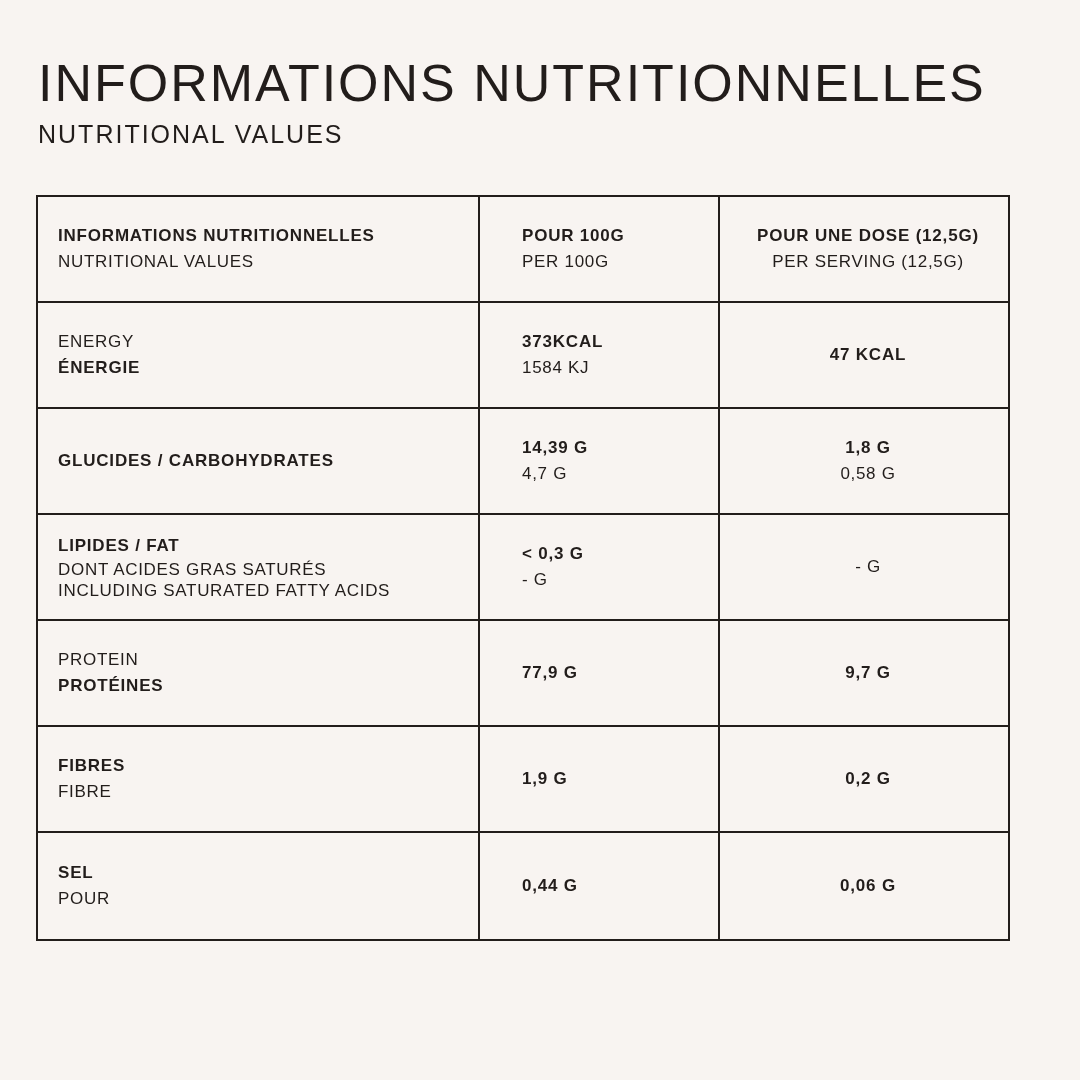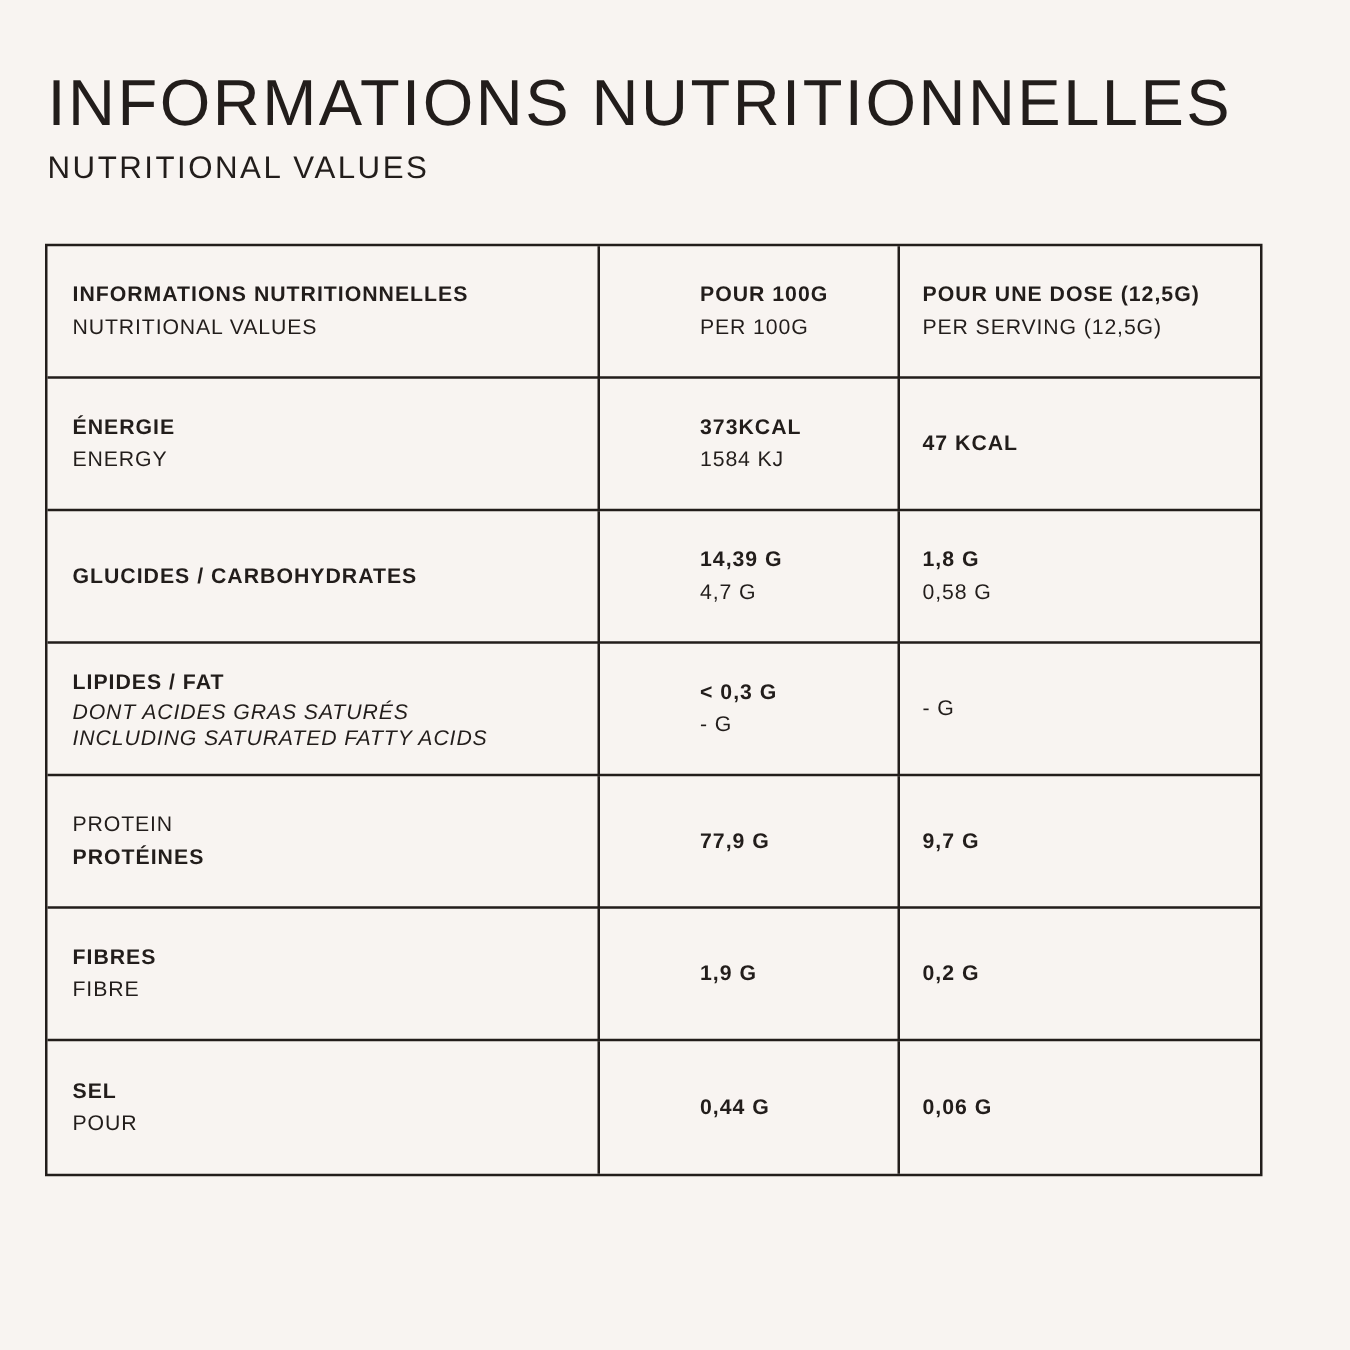--- a/index.html
+++ b/index.html
@@ -52,32 +52,32 @@
   .cell {
     box-sizing: border-box;
     display: flex;
     flex-direction: column;
     justify-content: center;
     border-right: 2px solid #221d1b;
     border-bottom: 2px solid #221d1b;
     padding-left: 20px;
     padding-right: 10px;
   }
-  .cell.c2 { padding-left: 80px; }
-  .cell.c3 { padding-left: 18px; border-right: none; }
+  .cell.c2 { padding-left: 42px; }
+  .cell.c3 { padding-left: 18px; border-right: none; align-items: center; }
   .cell.rlast { border-bottom: none; }
   .line {
     font-size: 17px;
     line-height: 26px;
     letter-spacing: 0.7px;
     white-space: nowrap;
   }
   .primary { font-weight: 700; letter-spacing: 0.8px; }
   .secondary { font-weight: 400; }
-  .tight { line-height: 21px; font-style: italic; }
+  .tight { line-height: 21px; }
   .line:empty { display: none; }
 </style>
 </head>
 <body>
 
 <div class="canvas">
 
   <div class="page-header">
     <h1 class="page-title">INFORMATIONS NUTRITIONNELLES</h1>
     <div class="page-subtitle">NUTRITIONAL VALUES</div>
@@ -92,22 +92,22 @@
     <div class="cell c2">
       <div class="line primary">POUR 100G</div>
       <div class="line secondary">PER 100G</div>
     </div>
     <div class="cell c3">
       <div class="line primary">POUR UNE DOSE (12,5G)</div>
       <div class="line secondary">PER SERVING (12,5G)</div>
     </div>
 
     <div class="cell c1">
+      <div class="line secondary">ENERGY</div>
       <div class="line primary">ÉNERGIE</div>
-      <div class="line secondary">ENERGY</div>
     </div>
     <div class="cell c2">
       <div class="line primary">373KCAL</div>
       <div class="line secondary">1584 KJ</div>
     </div>
     <div class="cell c3">
       <div class="line primary">47 KCAL</div>
     </div>
 
     <div class="cell c1">

